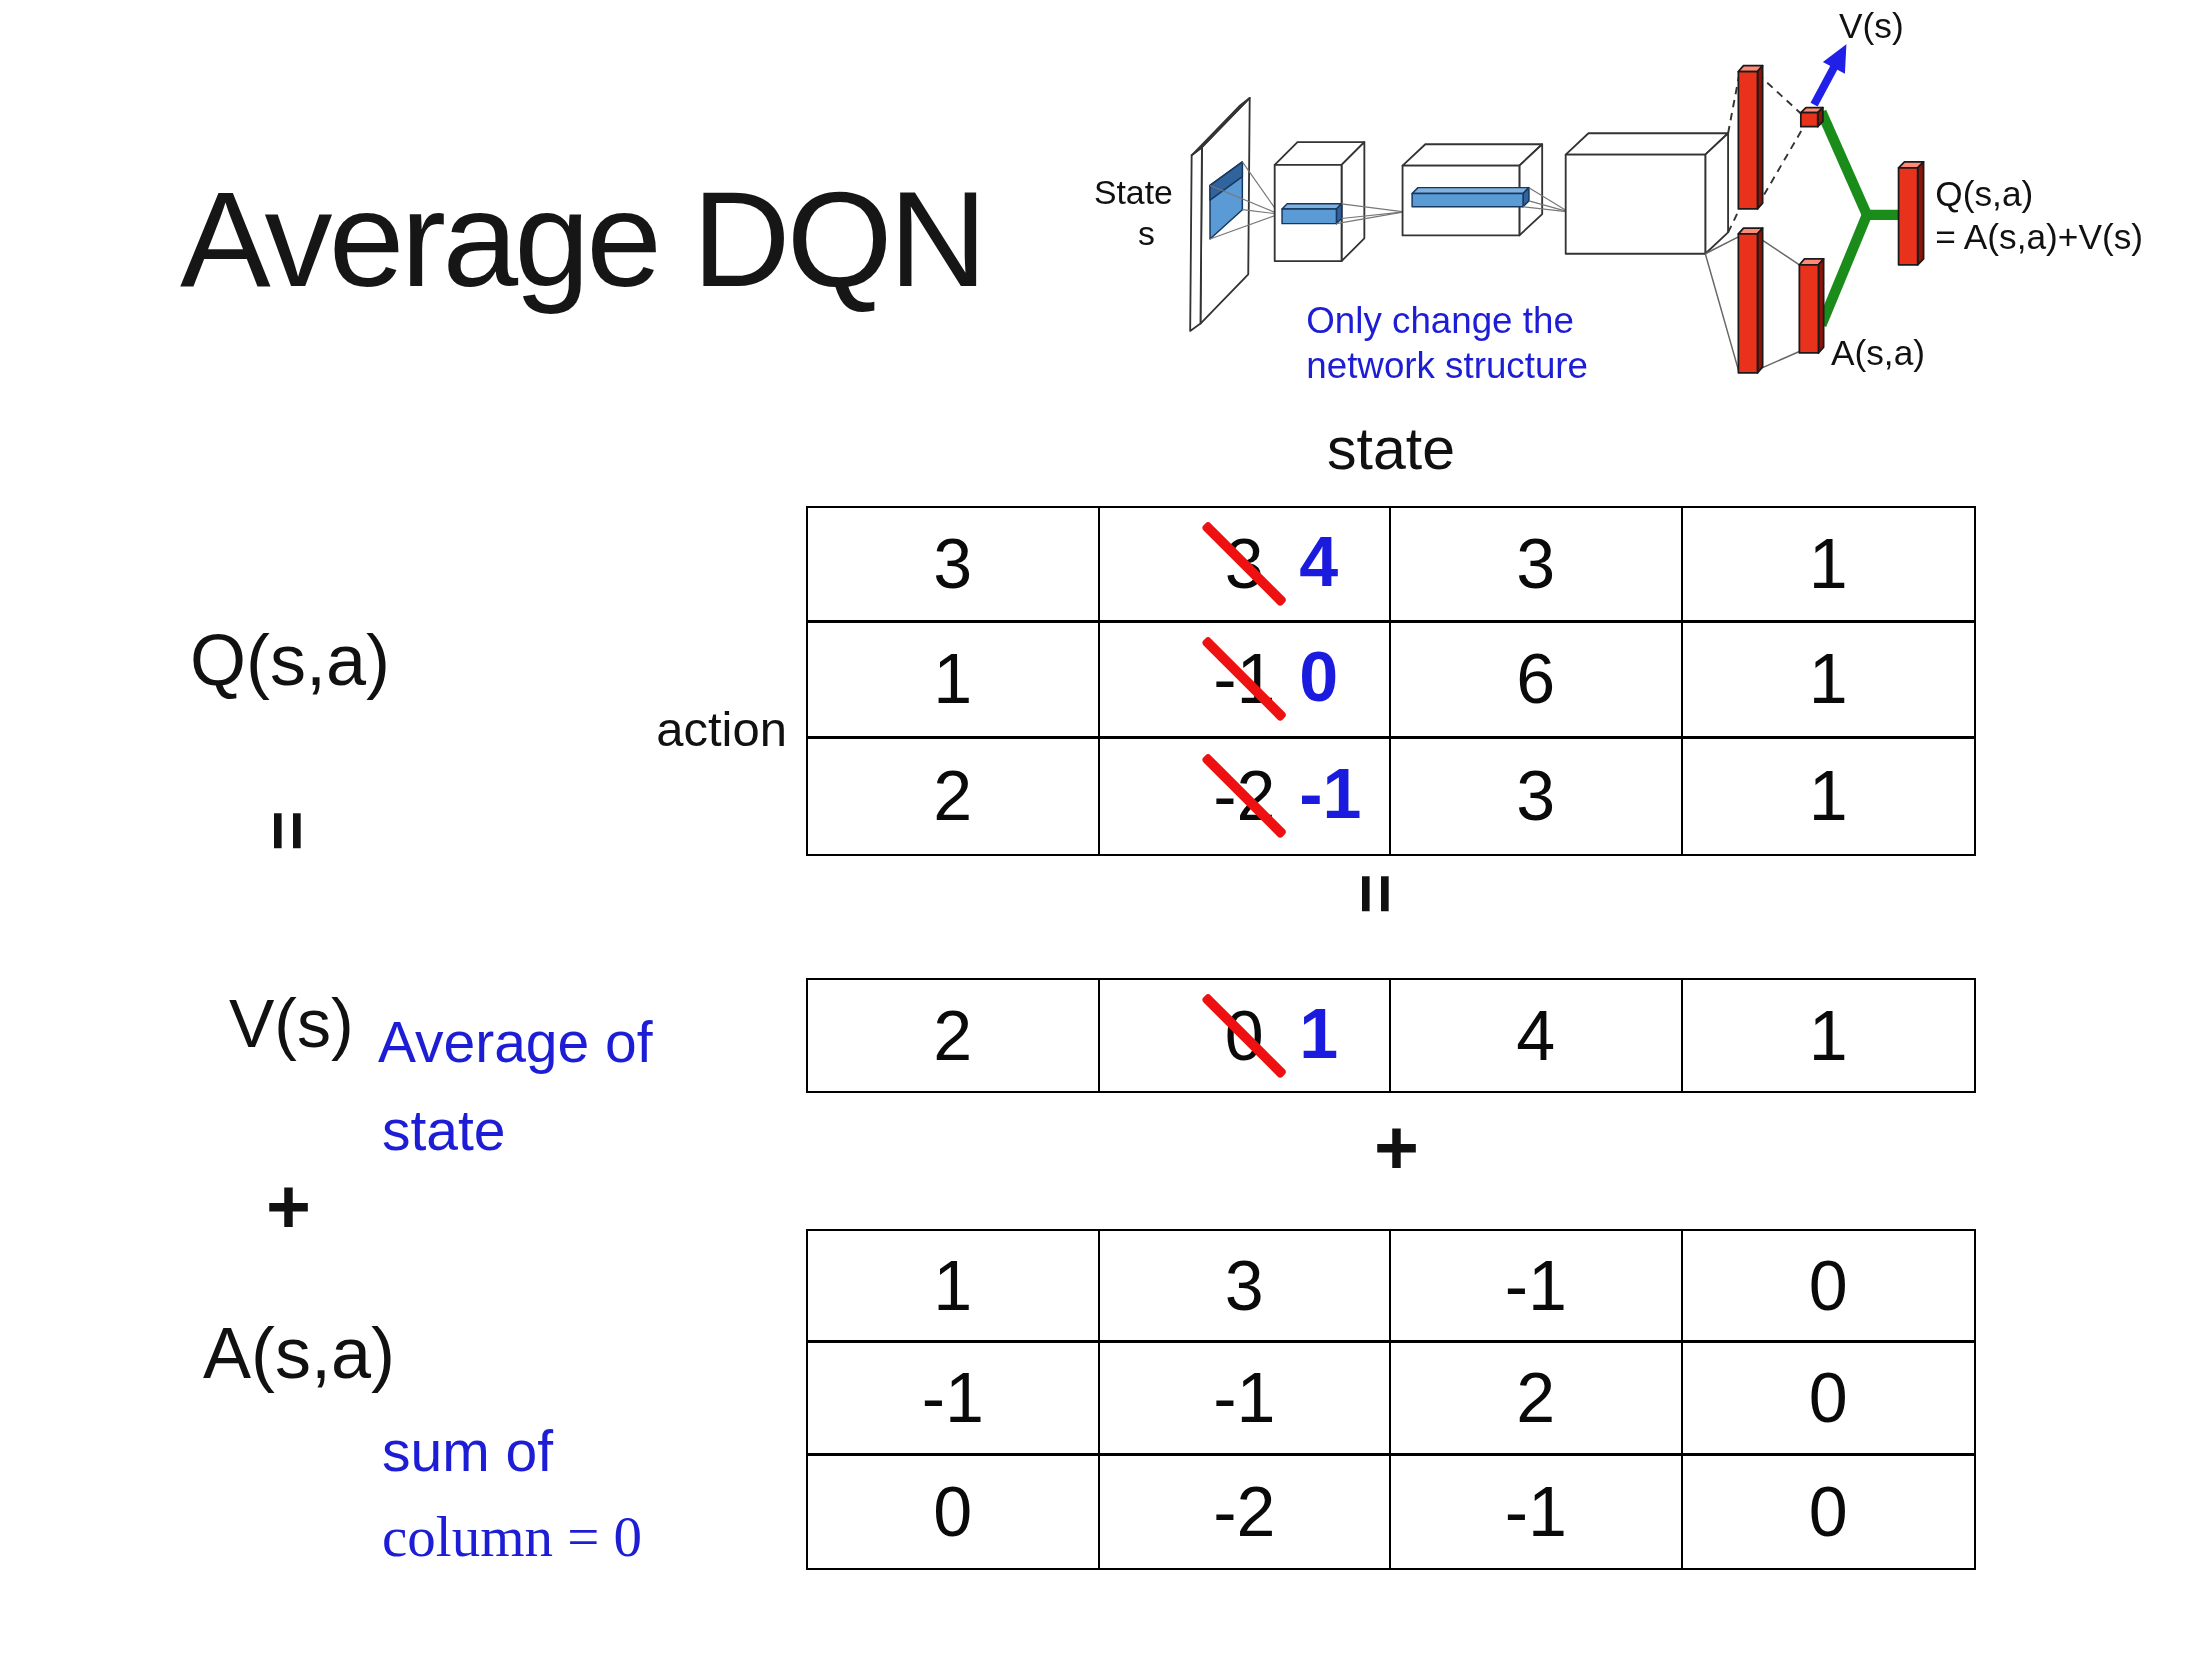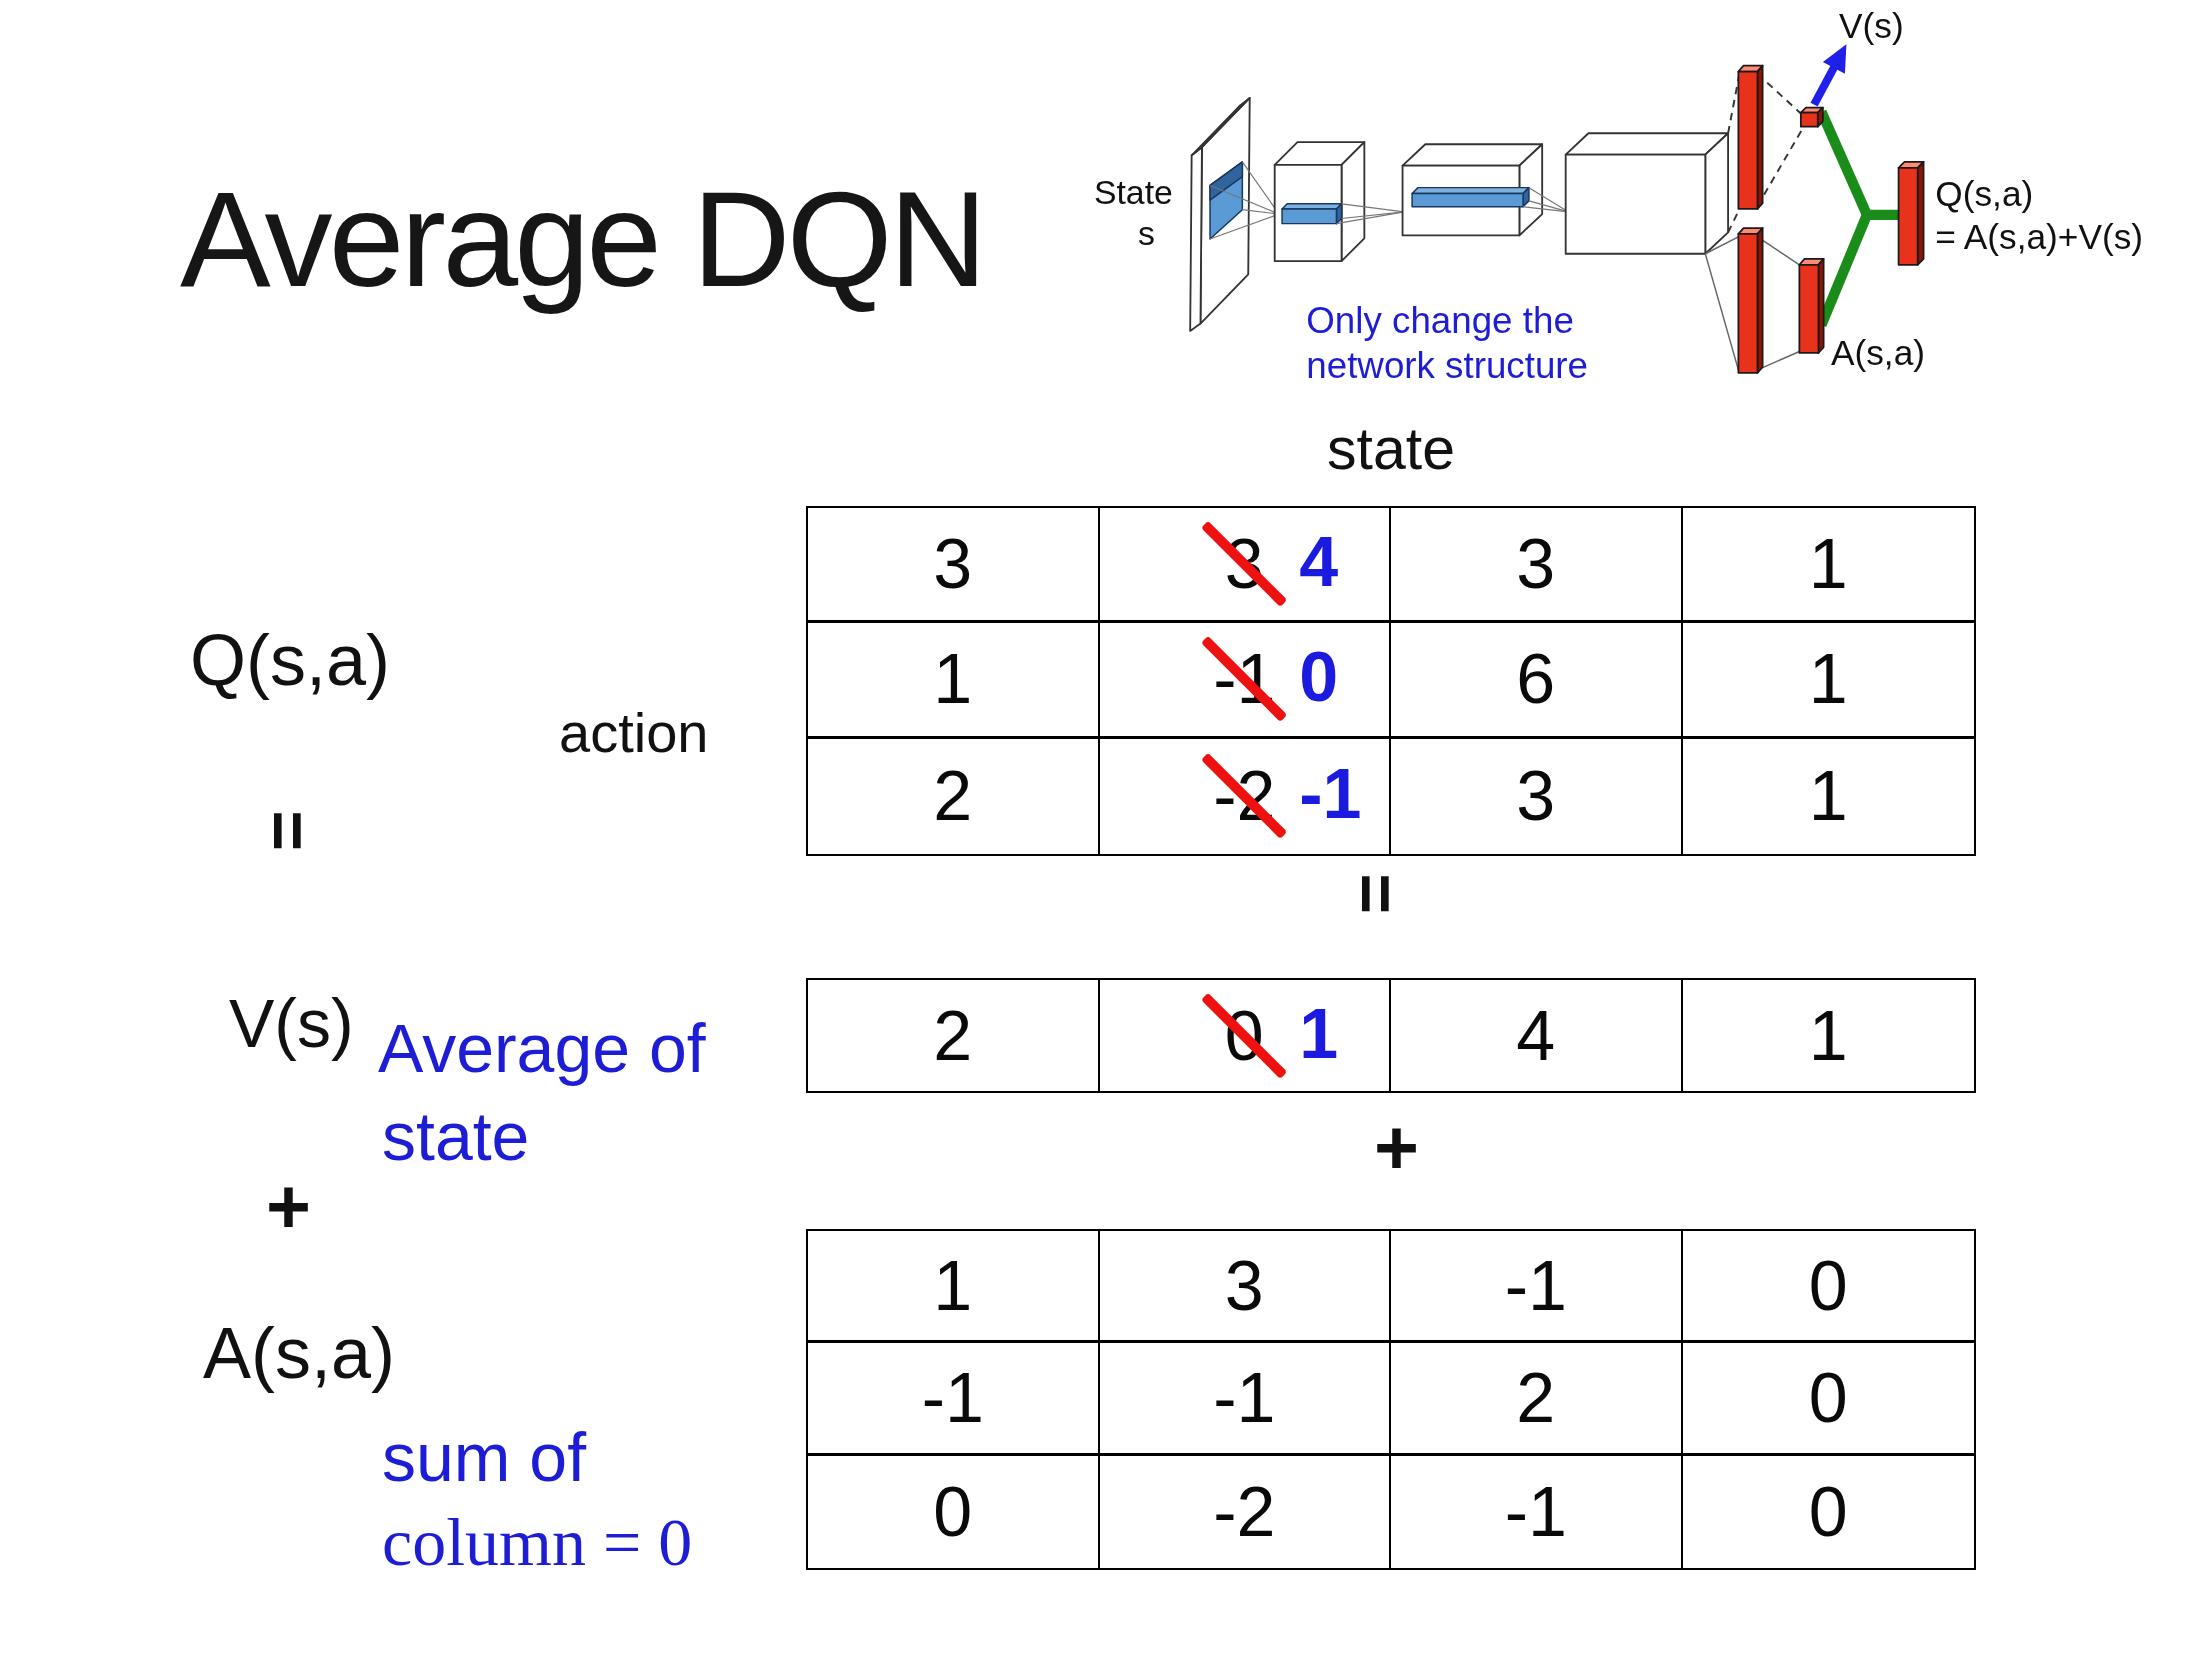--- a/index.html
+++ b/index.html
@@ -14,32 +14,32 @@
   .abs { position:absolute; line-height:1.05; white-space:nowrap; }
 
   
   #title {
     left:180px; top:168px;
     font-size:136px; font-weight:400; letter-spacing:-3.7px; color:#161616;
   }
 
   
   #q-label   { left:190px;  top:623px;  font-size:72px; }
-  #action-label { left:559px; top:704px; width:228px; text-align:left; font-size:56px; }
+  #action-label { left:559px; top:704px; width:228px; text-align:right; font-size:49px; }
   #state-label  { left:806px; top:419px; width:1170px; text-align:center; font-size:59px; }
   #v-label   { left:229px;  top:988px; font-size:68px; }
   #a-label   { left:203px;  top:1316px; font-size:72px; }
 
   .rot-eq { display:inline-block; transform:rotate(90deg); font-weight:700; }
   #eq-left  { left:243px;  top:794px; width:88px; text-align:center; font-size:70px; }
   #eq-mid   { left:1331px; top:857px; width:88px; text-align:center; font-size:70px; }
   #plus-left{ left:243px;  top:1166px; width:91px; text-align:center; font-size:77px; font-weight:600; }
   #plus-mid { left:1351px; top:1107px; width:91px; text-align:center; font-size:77px; font-weight:600; }
 
-  .note { color:#1d1dd6; font-size:68px; }
+  .note { color:#1d1dd6; font-size:57px; }
   #avg-note-1 { left:378px; top:1013px; }
   #avg-note-2 { left:382px; top:1101px; }
   #sum-note-1 { left:382px; top:1422px; }
   #sum-note-2 { left:382px; top:1507px;font-family:Liberation Serif, serif; }
 
   
   .mtable {
     position:absolute; left:806px; width:1170px;
     border:2.9px solid #000; background:#fff;
     display:grid; grid-template-columns:repeat(4, 1fr);

